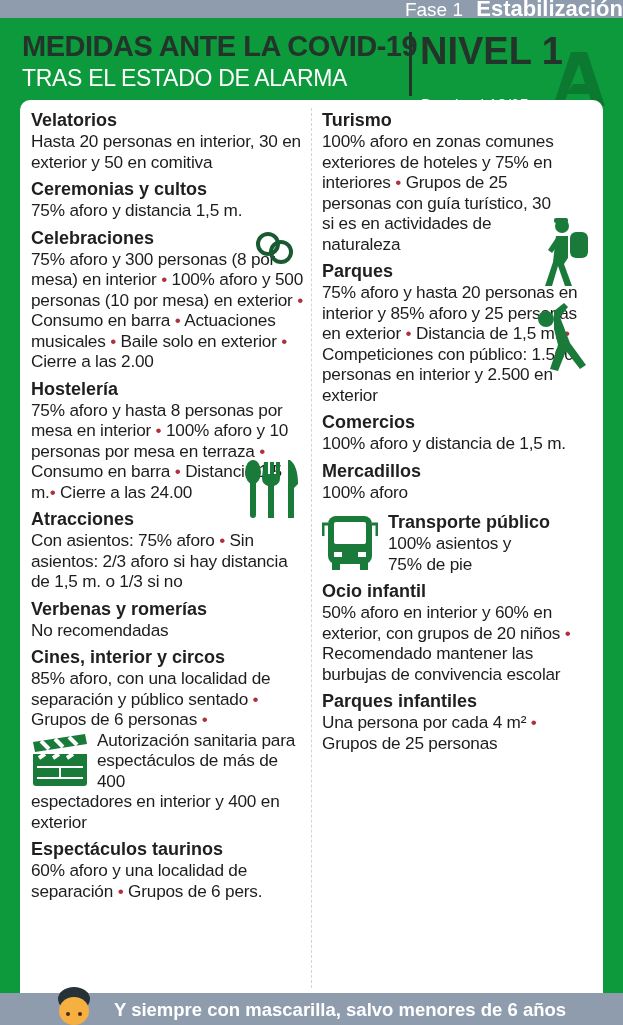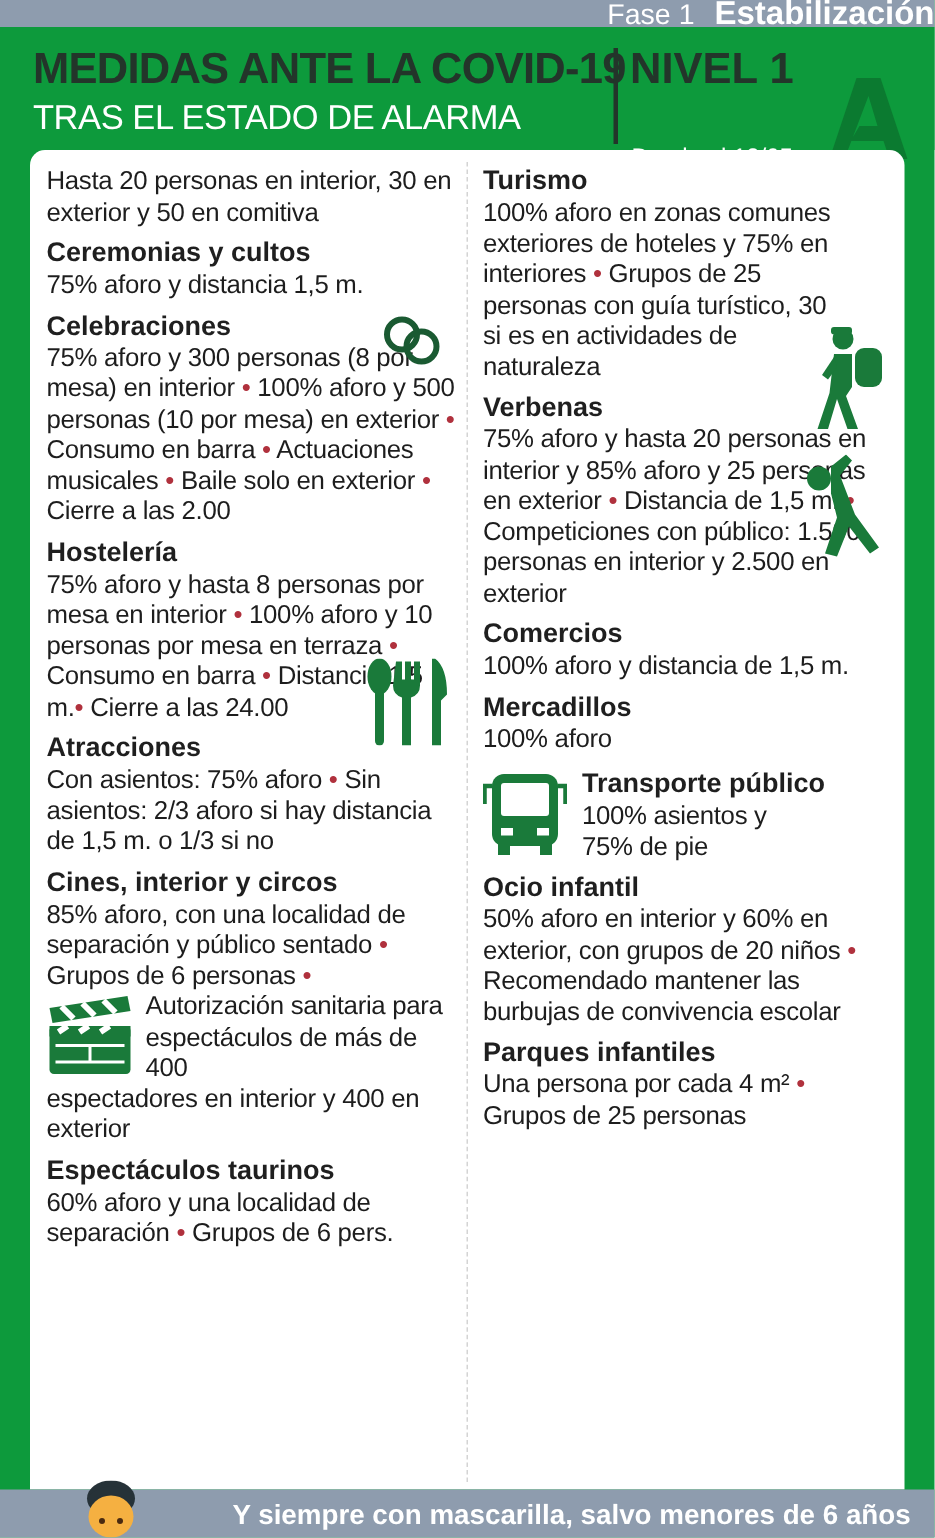--- a/index.html
+++ b/index.html
@@ -28,21 +28,21 @@
   }
   .title-sub {
     position: absolute; left: 22px; top: 47px;
     font-size: 23px; color: #ffffff; white-space: nowrap; letter-spacing: -0.3px;
   }
   .vbar {
     position: absolute; left: 409px; top: 14px; width: 3px; height: 64px; background: #23352a;
   }
   .nivel {
     position: absolute; left: 420px; top: 12px;
-    font-size: 29px; font-weight: bold; color: #23352a; white-space: nowrap;
+    font-size: 38px; font-weight: bold; color: #23352a; white-space: nowrap;
   }
   .desde {
     position: absolute; left: 421px; top: 44px;
     font-size: 16px; color: #ffffff; white-space: nowrap; margin-top: 35px;
   }
   .logo { position: absolute; left: 553px; top: 34px; width: 52px; height: 54px; }
 
   .card {
     position: absolute; left: 20px; top: 100px; width: 583px; height: 893px;
     background: #fff; border-radius: 10px 10px 0 0;
@@ -62,21 +62,21 @@
     font-size: 17.2px; color: #1d1d1d; line-height: 20.5px; letter-spacing: -0.2px;
   }
   .dot { color: #b0313d; }
   .ic { position: absolute; }
   .bottombar {
     position: absolute; left: 0; top: 993px; width: 623px; height: 32px;
     background: #8e9cae;
   }
   .bottombar .txt {
     position: absolute; left: 114px; top: 6px;
-    color: #fff; font-weight: bold; font-size: 18.5px; white-space: nowrap; margin-left: 41px;
+    color: #fff; font-weight: bold; font-size: 18.5px; white-space: nowrap;
   }
   .face { position: absolute; left: 54px; top: -6px; width: 40px; height: 38px; }
 </style>
 </head>
 <body>
 
 <div class="topbar">
   <span class="fase">Fase 1</span>
   <span class="estab">Estabilización</span>
 </div>
@@ -90,20 +90,21 @@
   <svg class="logo" viewBox="0 0 52 54">
     <polygon points="18,0 34,0 52,54 40,54 36,42 14,42 20,32 32,32 26,12 10,54 0,54" fill="#0b7a30"></polygon>
   </svg>
 </div>
 
 <div class="card"></div>
 <div class="divider"></div>
 
 <div class="col left">
   <div class="sec">
+    <h3>Velatorios</h3>
     <p>Hasta 20 personas en interior, 30 en exterior y 50 en comitiva</p>
   </div>
   <div class="sec">
     <h3>Ceremonias y cultos</h3>
     <p>75% aforo y distancia 1,5 m.</p>
   </div>
   <div class="sec">
     <h3>Celebraciones</h3>
     <svg class="ic" style="left:222px;top:2px;width:44px;height:36px" viewBox="0 0 44 36">
       <circle cx="15" cy="14" r="10" fill="none" stroke="#1a5a32" stroke-width="4"></circle>
@@ -117,20 +118,24 @@
     <svg class="ic" style="left:213px;top:81px;width:56px;height:58px" viewBox="0 0 56 58">
       <ellipse cx="9" cy="12" rx="8" ry="12" fill="#1a7a3a"></ellipse>
       <rect x="6" y="20" width="6" height="38" rx="3" fill="#1a7a3a"></rect>
       <path d="M20 2 h4 v12 h2 v-12 h4 v12 h2 v-12 h4 v16 q0 6 -6 8 v32 h-6 v-32 q-6 -2 -6 -8z" fill="#1a7a3a"></path>
       <path d="M46 0 q8 6 8 24 l-4 4 v30 h-6 v-58z" fill="#1a7a3a"></path>
     </svg>
   </div>
   <div class="sec">
     <h3>Atracciones</h3>
     <p>Con asientos: 75% aforo <span class="dot">•</span> Sin asientos: 2/3 aforo si hay distancia de 1,5 m. o 1/3 si no</p>
+  </div>
+  <div class="sec">
+    <h3>Verbenas y romerías</h3>
+    <p>No recomendadas</p>
   </div>
   <div class="sec">
     <h3>Cines, interior y circos</h3>
     <p>85% aforo, con una localidad de separación y público sentado <span class="dot">•</span> Grupos de 6 personas <span class="dot">•</span></p>
     <div style="position:relative;padding-left:66px">
       <svg class="ic" style="left:0;top:4px;width:58px;height:52px" viewBox="0 0 58 52">
         <path d="M2 8 L54 0 L56 10 L4 18z" fill="#1a7a3a"></path>
         <path d="M10 7 L18 15 M24 5 L32 13 M38 3 L46 11" stroke="#fff" stroke-width="4"></path>
         <rect x="2" y="20" width="54" height="32" rx="3" fill="#1a7a3a"></rect>
         <rect x="2" y="20" width="54" height="7" fill="#1a7a3a"></rect>
@@ -155,21 +160,21 @@
     <p style="padding-right:40px">100% aforo en zonas comunes exteriores de hoteles y 75% en interiores <span class="dot">•</span> Grupos de 25 personas con guía turístico, 30 si es en actividades de naturaleza</p>
     <svg class="ic" style="left:222px;top:108px;width:48px;height:70px" viewBox="0 0 48 70">
       <circle cx="18" cy="8" r="7" fill="#1a7a3a"></circle>
       <rect x="10" y="0" width="14" height="5" rx="2" fill="#1a7a3a"></rect>
       <rect x="26" y="14" width="18" height="26" rx="6" fill="#1a7a3a"></rect>
       <path d="M12 18 h12 v22 l-4 6 l8 22 h-7 l-7 -20 l-6 20 h-7 l8 -24 z" fill="#1a7a3a"></path>
       <path d="M12 20 l-8 12 l4 3 l6 -8z" fill="#1a7a3a"></path>
     </svg>
   </div>
   <div class="sec">
-    <h3>Verbenas</h3>
+    <h3>Parques</h3>
     <p style="padding-right:6px">75% aforo y hasta 20 personas en interior y 85% aforo y 25 personas en exterior <span class="dot">•</span> Distancia de 1,5 m. <span class="dot">•</span> Competiciones con público: 1.500 personas en interior y 2.500 en exterior</p>
     <svg class="ic" style="left:214px;top:42px;width:56px;height:70px" viewBox="0 0 56 70">
       <circle cx="10" cy="16" r="8" fill="#1a7a3a"></circle>
       <path d="M18 8 L28 0 L32 4 L24 14 L34 40 L50 62 L44 66 L30 48 L22 68 L14 66 L22 42 L18 26z" fill="#1a7a3a"></path>
     </svg>
   </div>
   <div class="sec">
     <h3>Comercios</h3>
     <p style="white-space:nowrap">100% aforo y distancia de 1,5 m.</p>
   </div>

